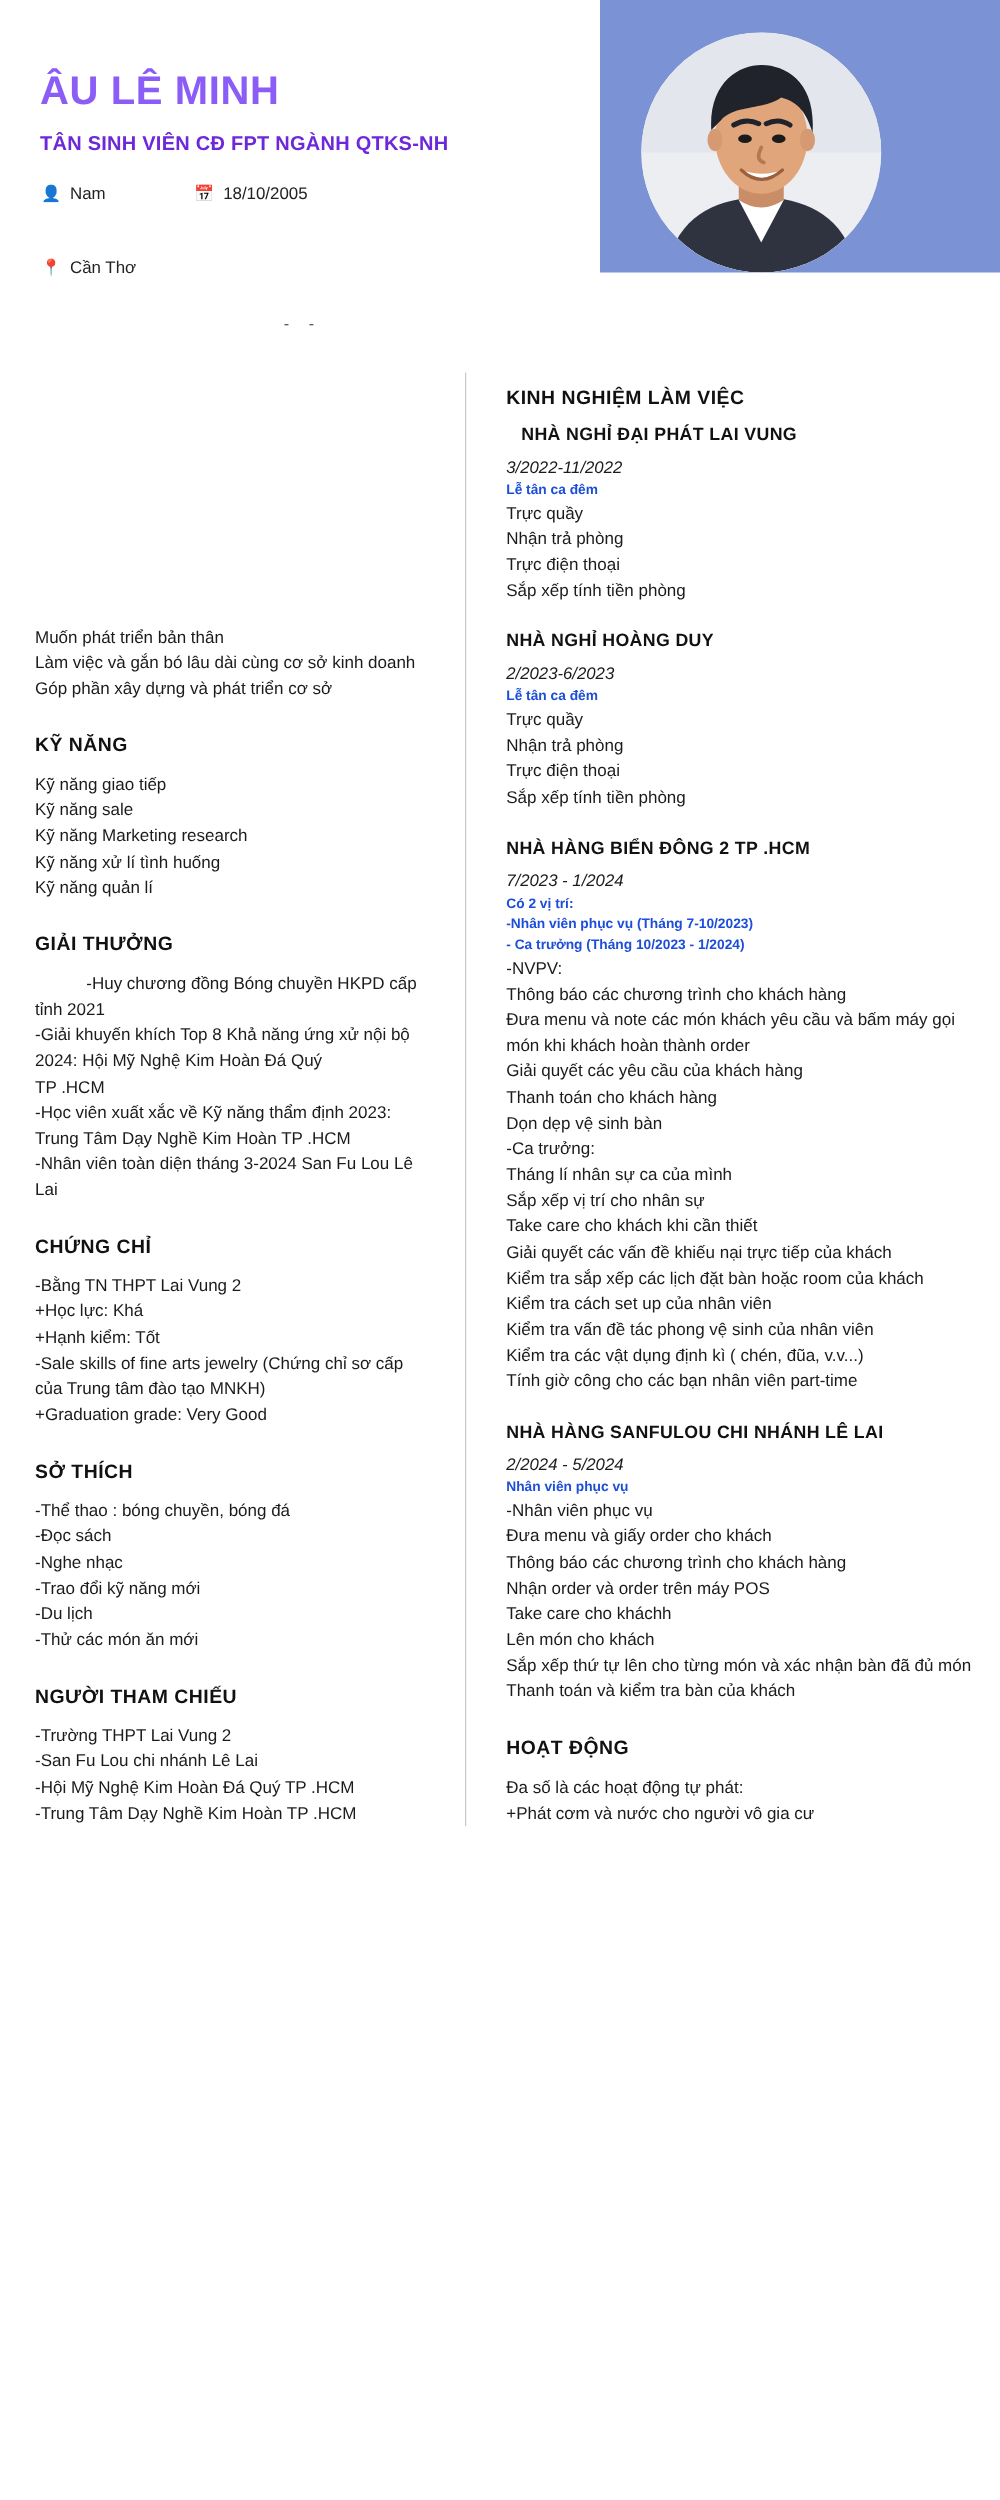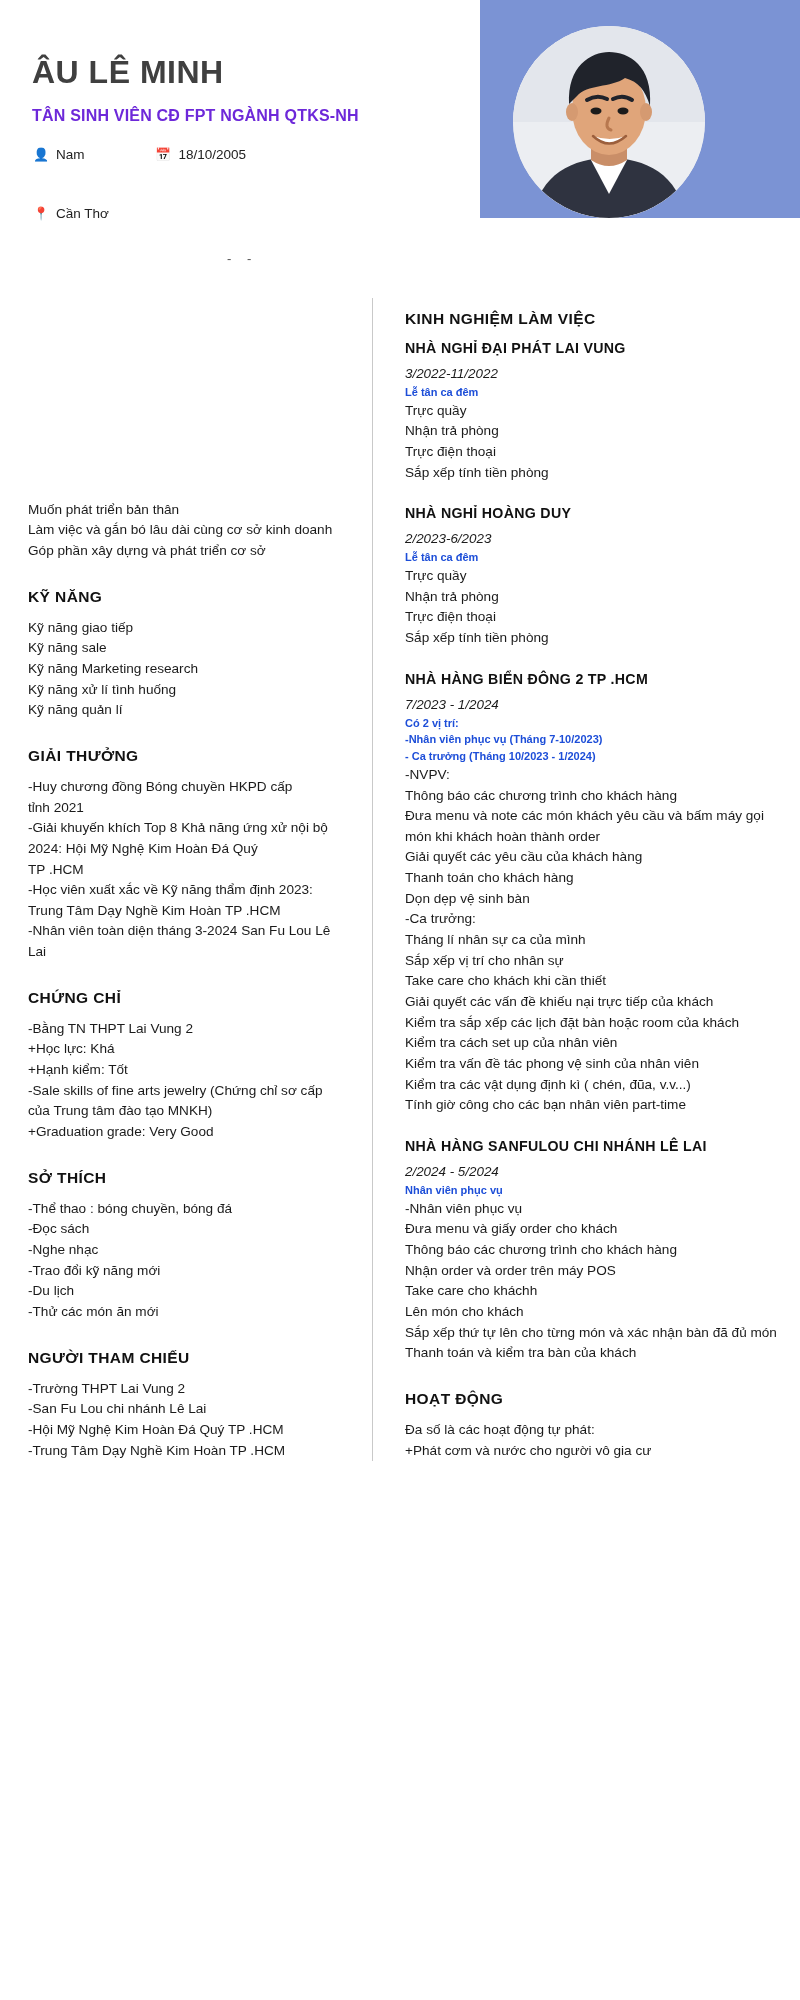--- a/index.html
+++ b/index.html
@@ -34,21 +34,21 @@
   .header-text {
     position: absolute;
     left: 32px;
     top: 55px;
     width: 430px;
   }
   .cv-name {
     font-size: 32px;
     font-weight: bold;
     letter-spacing: 0.5px;
-    color: #404040;
+    color: #8b5cf6;
     line-height: 1.1;
   }
   .cv-role {
     margin-top: 14px;
     font-size: 16px;
     font-weight: bold;
     color: #6d28d9;
     line-height: 1.45;
     letter-spacing: 0.2px;
   }
@@ -121,30 +121,30 @@
     color: #111;
     margin: 26px 0 12px 0;
   }
   .sec-title.first { margin-top: 6px; }
 
   .line {
     font-size: 13.6px;
     line-height: 1.52;
     color: #1b1b1b;
   }
-  .line.justify { text-align: justify; }
+  .line.justify { text-align: justify; margin-left: 41px; }
 
   .job-title {
     font-size: 14.2px;
     font-weight: bold;
     letter-spacing: 0.3px;
     color: #111;
     margin: 22px 0 10px 0;
   }
-  .job-title.first { margin-top: 4px; }
+  .job-title.first { margin-top: 4px; margin-left: 12px; }
   .job-date {
     font-size: 13.4px;
     font-style: italic;
     color: #1b1b1b;
     margin-bottom: 3px;
   }
   .bold-line {
     font-size: 11px;
     font-weight: bold;
     line-height: 1.52;

